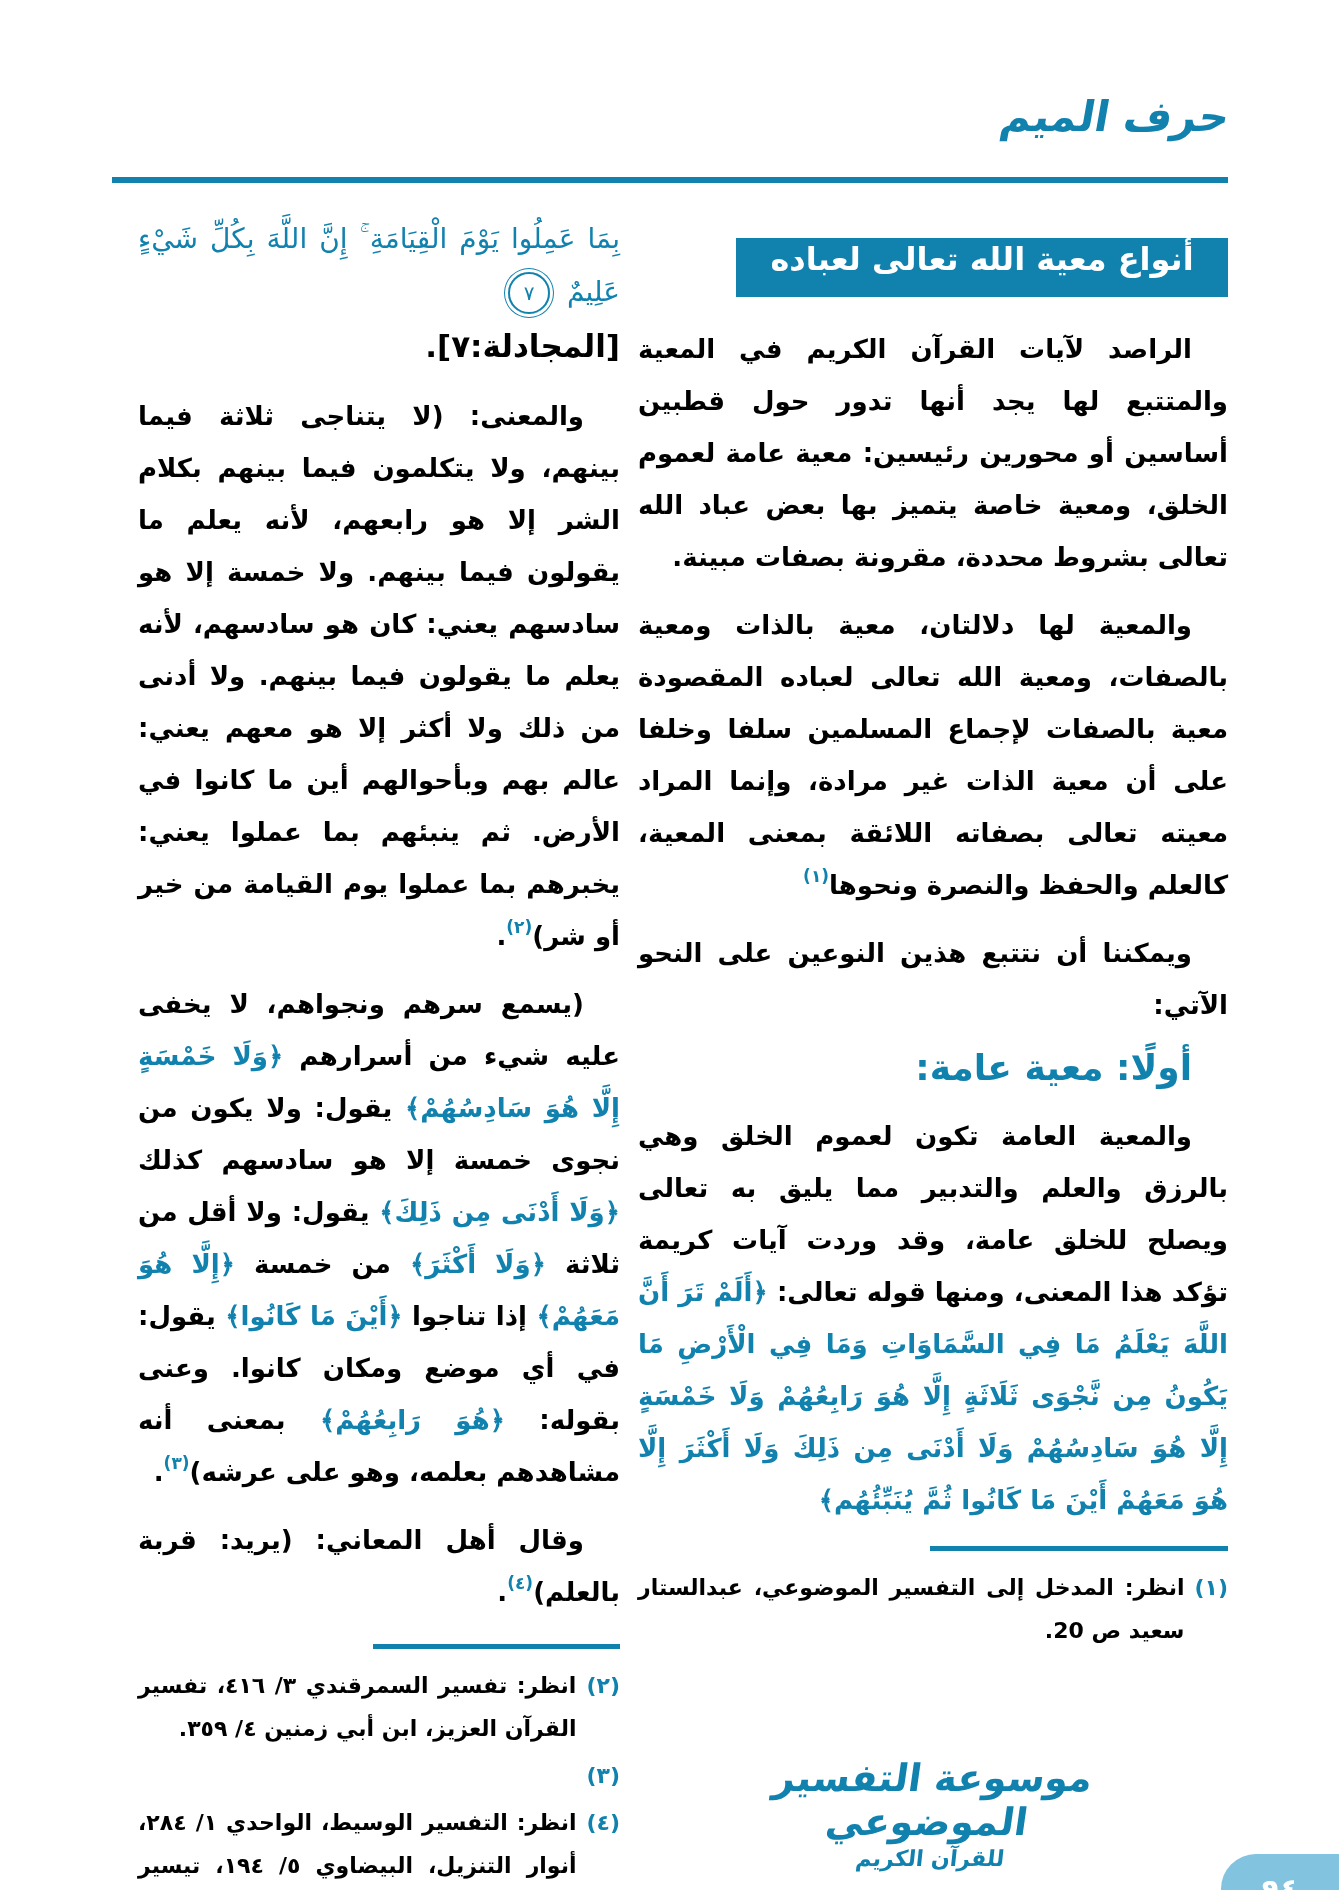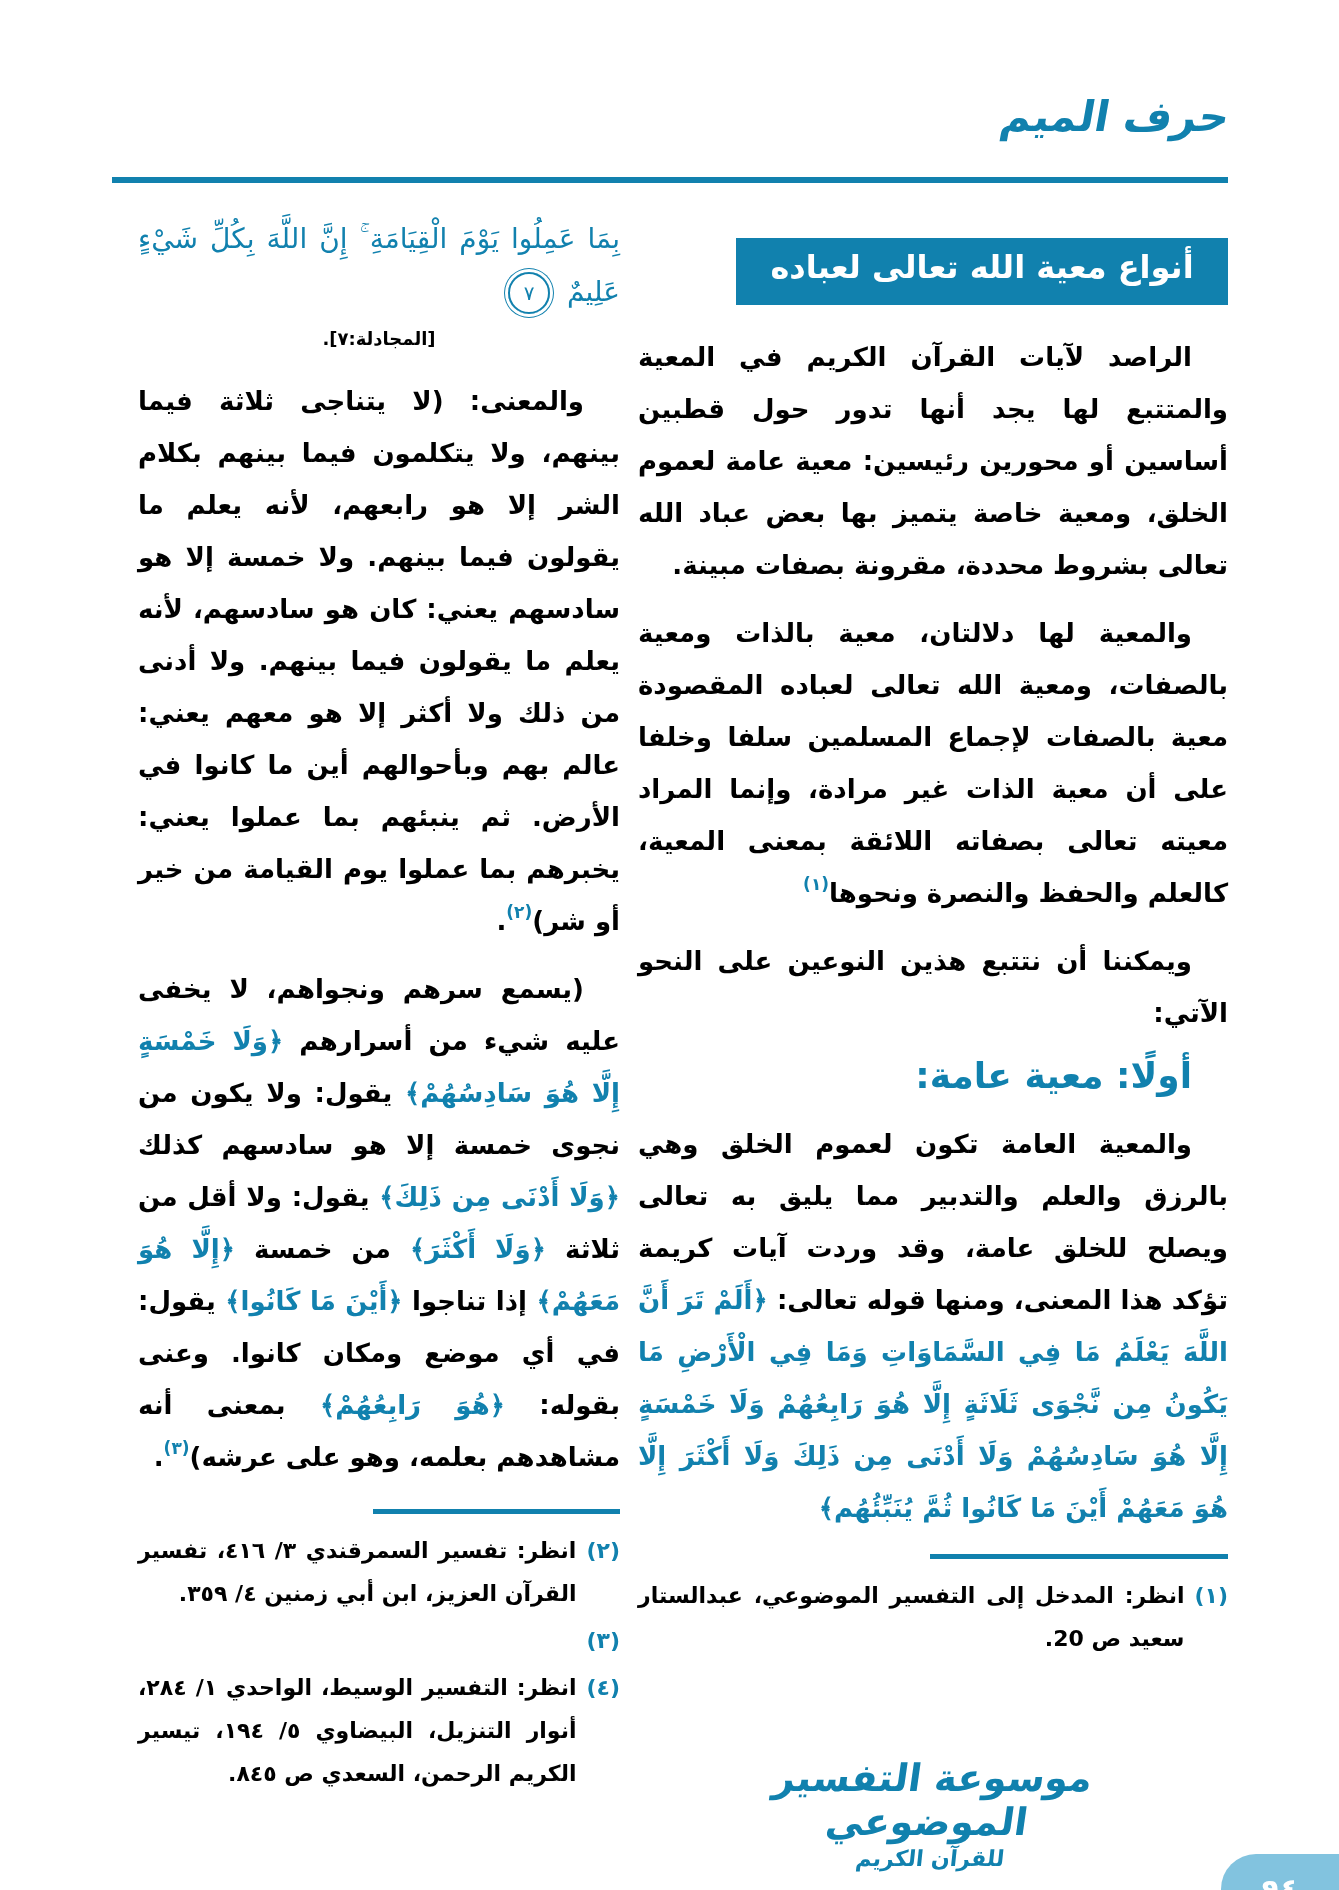--- a/index.html
+++ b/index.html
@@ -11,21 +11,21 @@
     position:absolute;top:92px;right:110px;color:#1181ae;
     font-size:42px;font-weight:bold;transform:skewX(-10deg);letter-spacing:-2px;
   }
   .header-rule{position:absolute;top:177px;left:112px;width:1116px;height:6px;background:#1181ae;}
 
   .col-right{position:absolute;top:238px;right:111px;width:590px;}
   .col-left{position:absolute;top:212px;left:138px;width:482px;}
 
   .title-box{
     background:#1181ae;color:#ffffff;width:492px;margin:0 0 26px auto;
-    text-align:center;font-size:32px;font-weight:bold;padding:10px 8px 19px 8px;
+    text-align:center;font-size:32px;font-weight:bold;padding:2px 8px 19px 8px;
     box-sizing:border-box;
   }
   .para{
     font-size:26px;font-weight:700;line-height:2.0;text-align:justify;
     margin:0 0 16px 0;text-indent:36px;
   }
   .col-right .para{font-size:26px;}
   .q{color:#1181ae;}
   .fn-sup{
     color:#1181ae;font-size:17px;font-weight:700;position:relative;top:-12px;
@@ -35,21 +35,21 @@
   }
   .verse-line{
     color:#1181ae;font-size:28px;font-weight:400;line-height:1.9;
     text-align:justify;margin:0 0 8px 0;
   }
   .ayah-circle{
     display:inline-block;width:38px;height:38px;border:2px solid #1181ae;
     border-radius:50%;text-align:center;line-height:38px;font-size:20px;
     vertical-align:middle;margin:0 8px;box-shadow:0 0 0 3px #fff,0 0 0 4px #1181ae;
   }
-  .verse-ref{font-size:18px;font-weight:700;margin:10px 0 26px 0;text-align:center;}
+  .verse-ref{font-size:31px;font-weight:700;margin:10px 0 26px 0;}
   .divider{height:5px;background:#1181ae;}
   .div-right{width:298px;margin:20px 0 16px 0;}
   .div-left{width:247px;margin:26px 0 16px 0;}
   .footnote{
     display:flex;gap:10px;font-size:22px;font-weight:700;line-height:1.95;
     text-align:justify;margin:0 0 4px 0;
   }
   .footnote .num{color:#1181ae;white-space:nowrap;}
   .footer-logo{
     position:absolute;top:1756px;right:239px;width:340px;text-align:center;color:#1181ae;
@@ -95,20 +95,21 @@
     <div class="verse-line">
       <span>بِمَا عَمِلُوا يَوْمَ الْقِيَامَةِ ۚ إِنَّ اللَّهَ بِكُلِّ شَيْءٍ عَلِيمٌ</span>
       <span class="ayah-circle">٧</span>
     </div>
     <p class="verse-ref">[المجادلة:٧].</p>
 
     <p class="para"><span>والمعنى: (لا يتناجى ثلاثة فيما بينهم، ولا يتكلمون فيما بينهم بكلام الشر إلا هو رابعهم، لأنه يعلم ما يقولون فيما بينهم. ولا خمسة إلا هو سادسهم يعني: كان هو سادسهم، لأنه يعلم ما يقولون فيما بينهم. ولا أدنى من ذلك ولا أكثر إلا هو معهم يعني: عالم بهم وبأحوالهم أين ما كانوا في الأرض. ثم ينبئهم بما عملوا يعني: يخبرهم بما عملوا يوم القيامة من خير أو شر)</span><span class="fn-sup">(٢)</span><span>.</span></p>
 
     <p class="para"><span>(يسمع سرهم ونجواهم، لا يخفى عليه شيء من أسرارهم </span><span class="q">﴿وَلَا خَمْسَةٍ إِلَّا هُوَ سَادِسُهُمْ﴾</span><span> يقول: ولا يكون من نجوى خمسة إلا هو سادسهم كذلك </span><span class="q">﴿وَلَا أَدْنَى مِن ذَلِكَ﴾</span><span> يقول: ولا أقل من ثلاثة </span><span class="q">﴿وَلَا أَكْثَرَ﴾</span><span> من خمسة </span><span class="q">﴿إِلَّا هُوَ مَعَهُمْ﴾</span><span> إذا تناجوا </span><span class="q">﴿أَيْنَ مَا كَانُوا﴾</span><span> يقول: في أي موضع ومكان كانوا. وعنى بقوله: </span><span class="q">﴿هُوَ رَابِعُهُمْ﴾</span><span> بمعنى أنه مشاهدهم بعلمه، وهو على عرشه)</span><span class="fn-sup">(٣)</span><span>.</span></p>
 
+    <p class="para"><span>وقال أهل المعاني: (يريد: قربة بالعلم)</span><span class="fn-sup">(٤)</span><span>.</span></p>
 
     <div class="divider div-left"></div>
 
     <div class="footnote">
       <span class="num">(٢)</span>
       <span>انظر: تفسير السمرقندي ٣/ ٤١٦، تفسير القرآن العزيز، ابن أبي زمنين ٤/ ٣٥٩.</span>
     </div>
     <div class="footnote">
       <span class="num">(٣)</span>
     </div>

